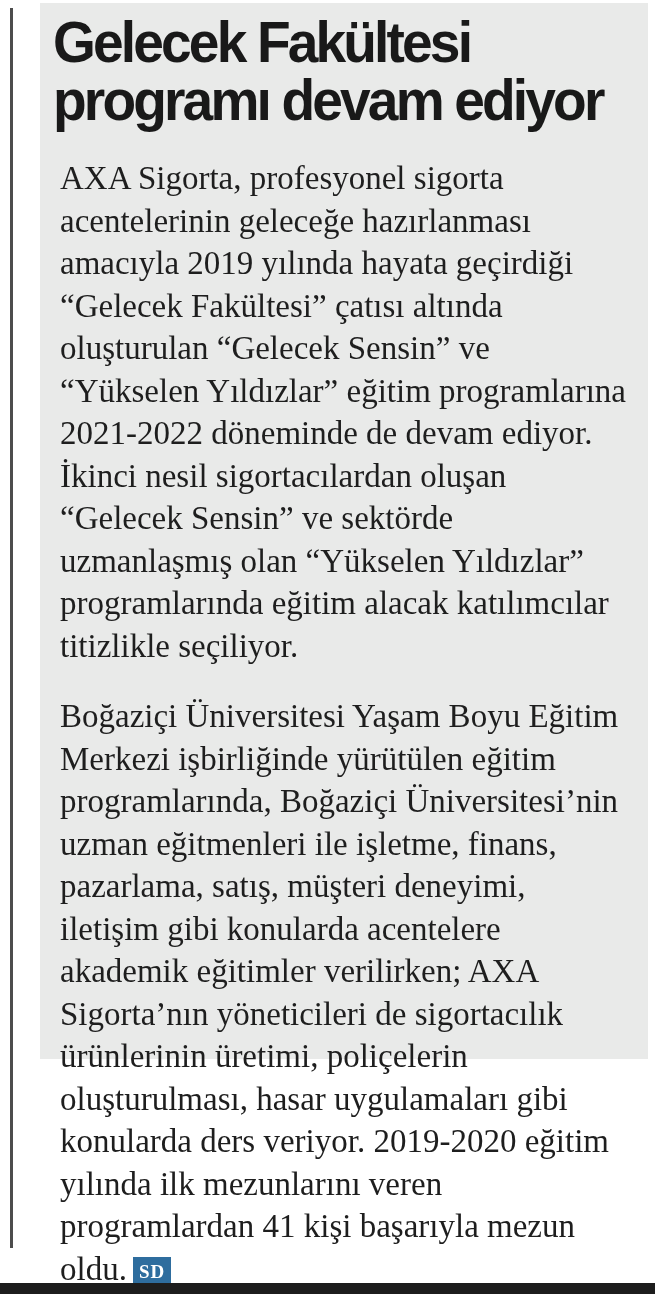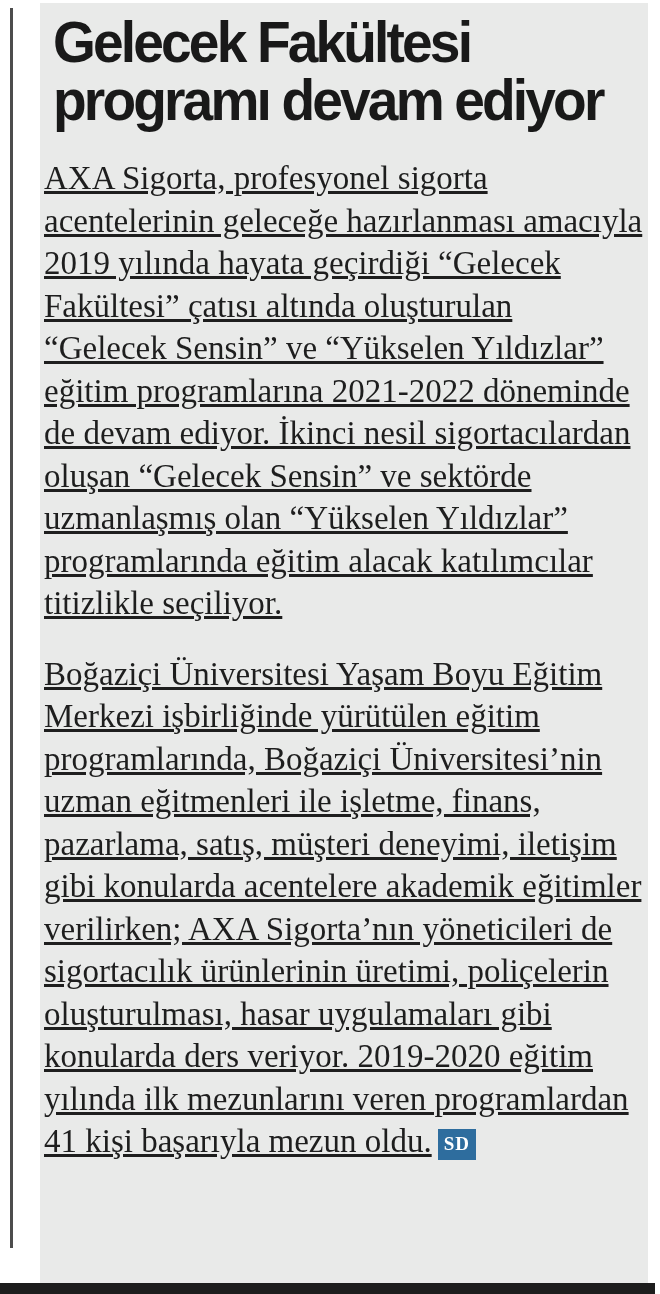--- a/index.html
+++ b/index.html
@@ -20,48 +20,47 @@
     top: 8px;
     width: 3px;
     height: 1240px;
     background: #4d4d4d;
   }
   .article {
     position: absolute;
     left: 40px;
     top: 3px;
     width: 608px;
-    height: 1280px;
+    height: 1056px;
     background: #e9eae9;
     box-sizing: border-box;
     padding: 10px 5px 0 4px;
   }
   .title {
     margin: 0 0 0 9px;
     font-family: "Liberation Sans", sans-serif;
     font-weight: 700;
     font-size: 58px;
     line-height: 58px;
     letter-spacing: -3px;
     color: #191919;
     transform: scaleX(0.95);
     transform-origin: left top;
   }
   .title .title-line {
     display: block;
     white-space: nowrap;
   }
   .para {
-    margin: 0;
+    margin: 16px;
     font-family: "Liberation Serif", serif;
     font-size: 33px;
     line-height: 42.5px;
     color: #1e1e1e;
     text-align: left;
-    text-decoration: underline;
   }
   .para-1 {
     margin-top: 28px;
   }
   .para-2 {
     margin-top: 28px;
   }
   .badge {
     display: inline-block;
     background: #2e6d9e;

